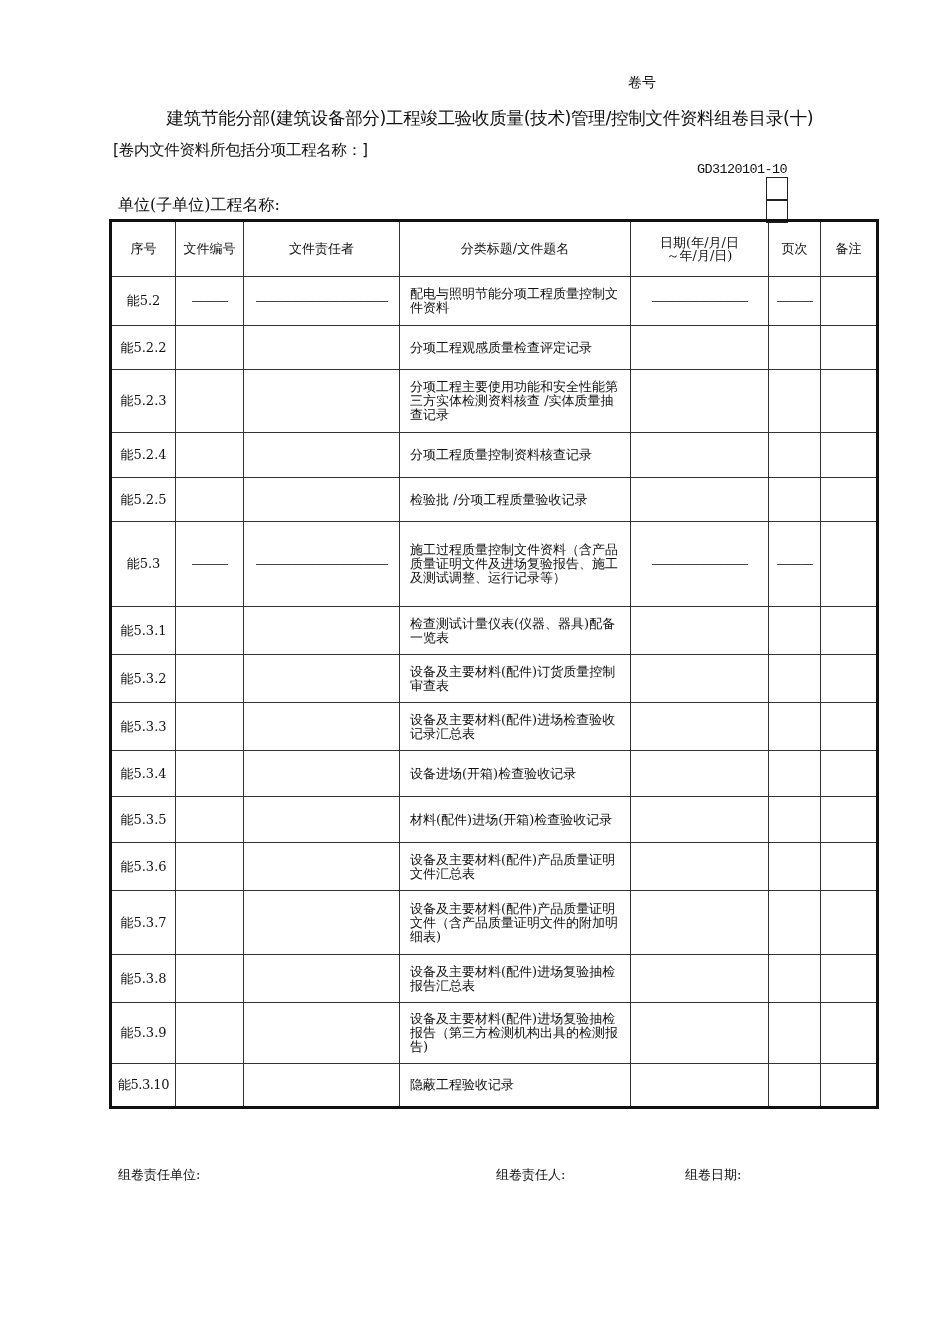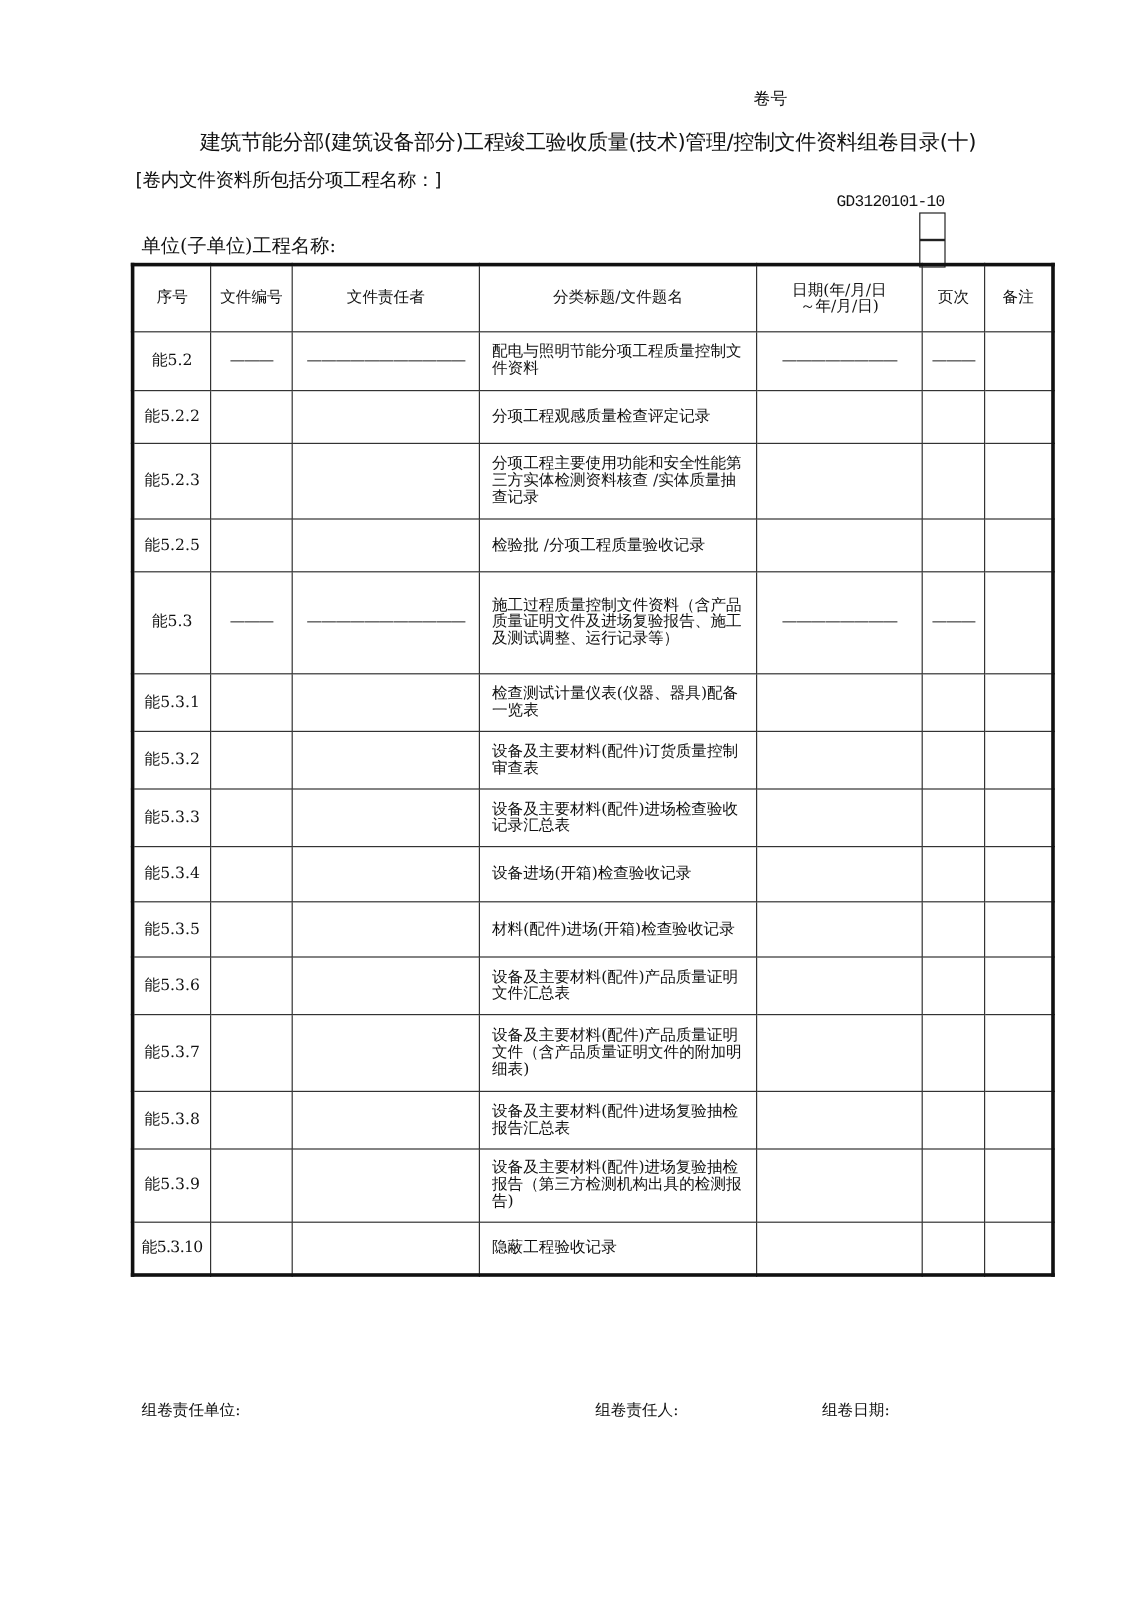--- a/index.html
+++ b/index.html
@@ -83,20 +83,29 @@
       </tr>
       <tr style="height: 63px;">
         <td class="c-no">能5.2.3</td>
         <td class="c-dash"></td>
         <td class="c-dash"></td>
         <td class="c-title">分项工程主要使用功能和安全性能第三方实体检测资料核查 /实体质量抽查记录</td>
         <td class="c-dash"></td>
         <td class="c-dash"></td>
         <td class="c-dash"></td>
       </tr>
+      <tr style="height: 45px;">
+        <td class="c-no">能5.2.4</td>
+        <td class="c-dash"></td>
+        <td class="c-dash"></td>
+        <td class="c-title">分项工程质量控制资料核查记录</td>
+        <td class="c-dash"></td>
+        <td class="c-dash"></td>
+        <td class="c-dash"></td>
+      </tr>
       <tr style="height: 44px;">
         <td class="c-no">能5.2.5</td>
         <td class="c-dash"></td>
         <td class="c-dash"></td>
         <td class="c-title">检验批 /分项工程质量验收记录</td>
         <td class="c-dash"></td>
         <td class="c-dash"></td>
         <td class="c-dash"></td>
       </tr>
       <tr style="height: 85px;">

